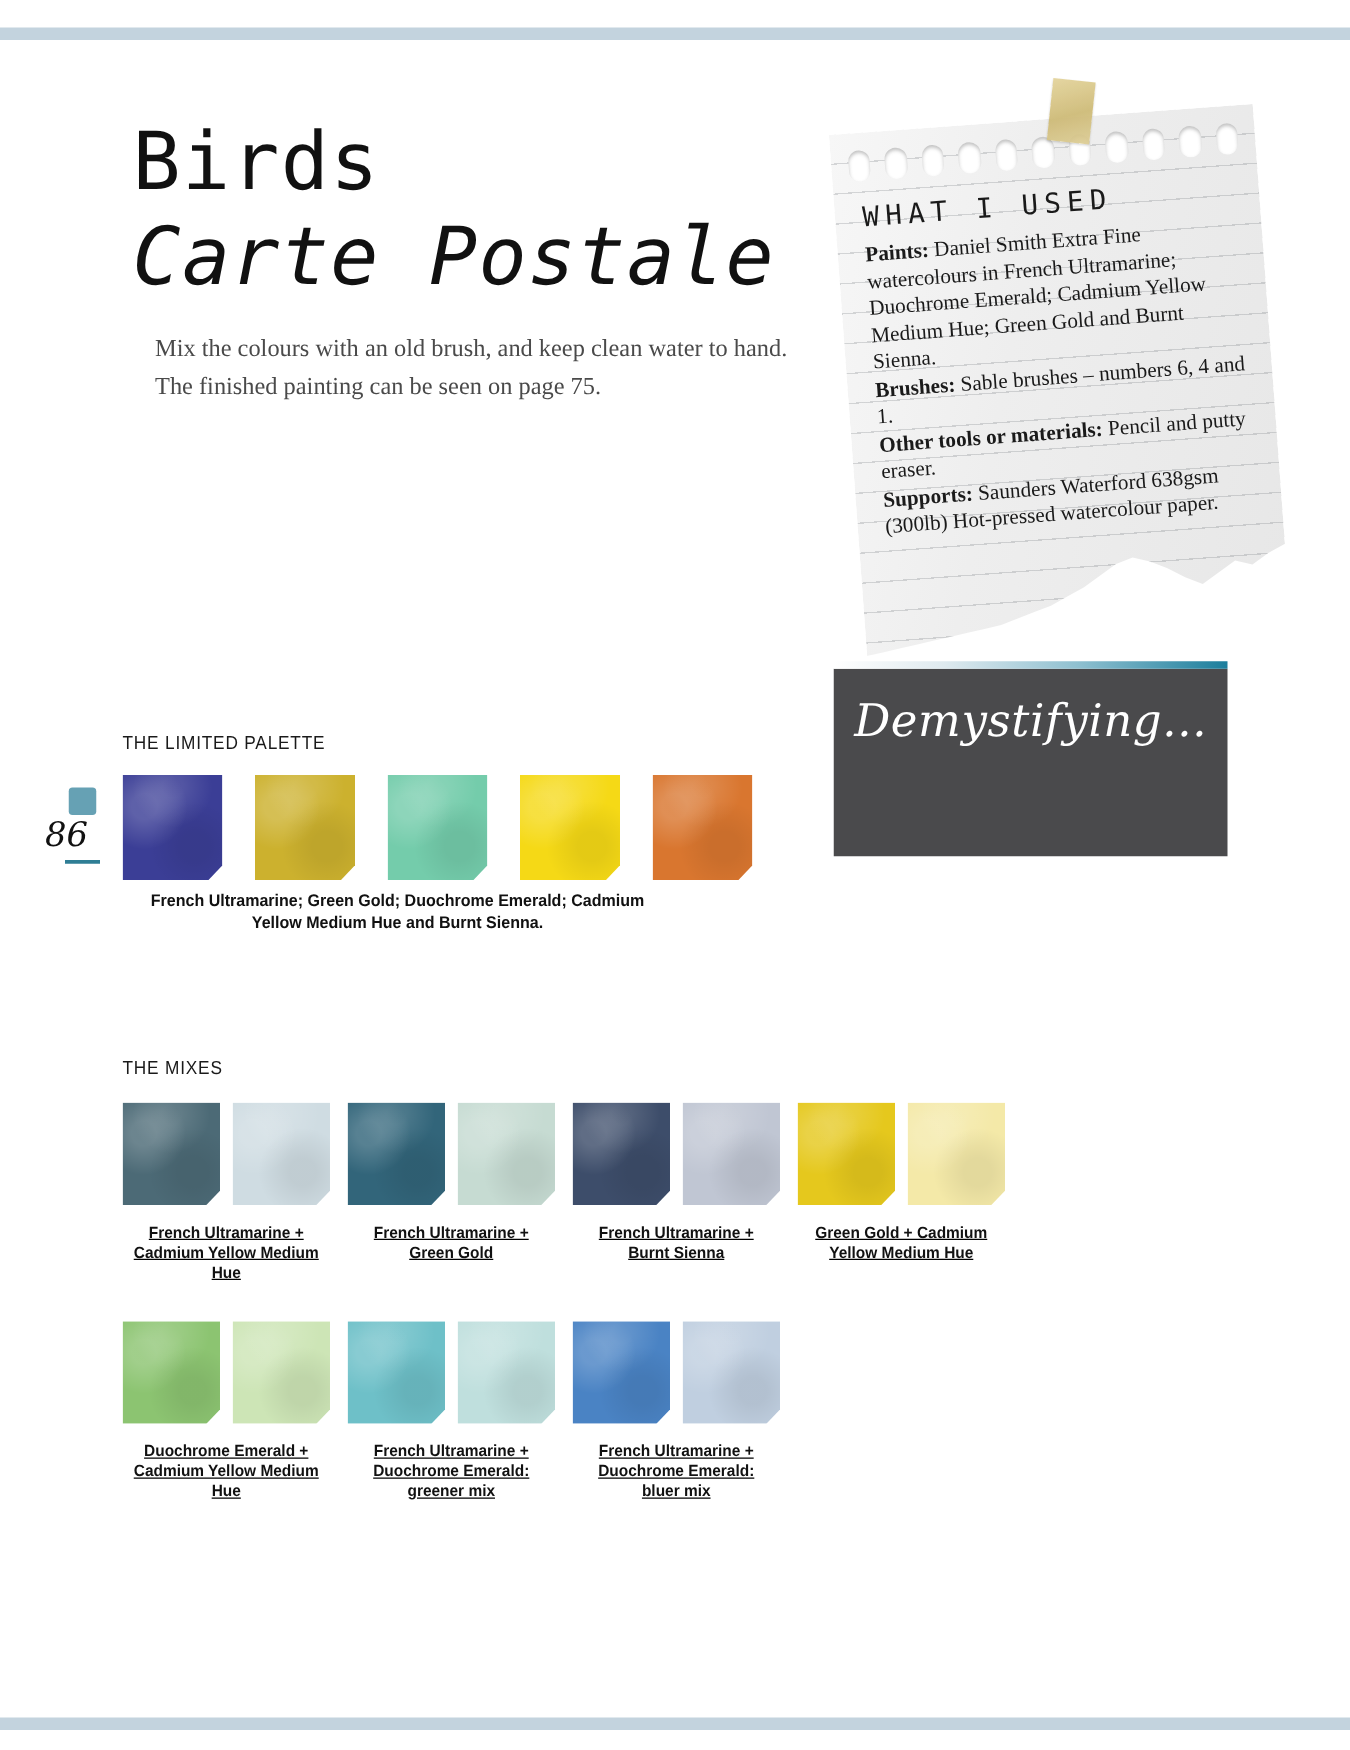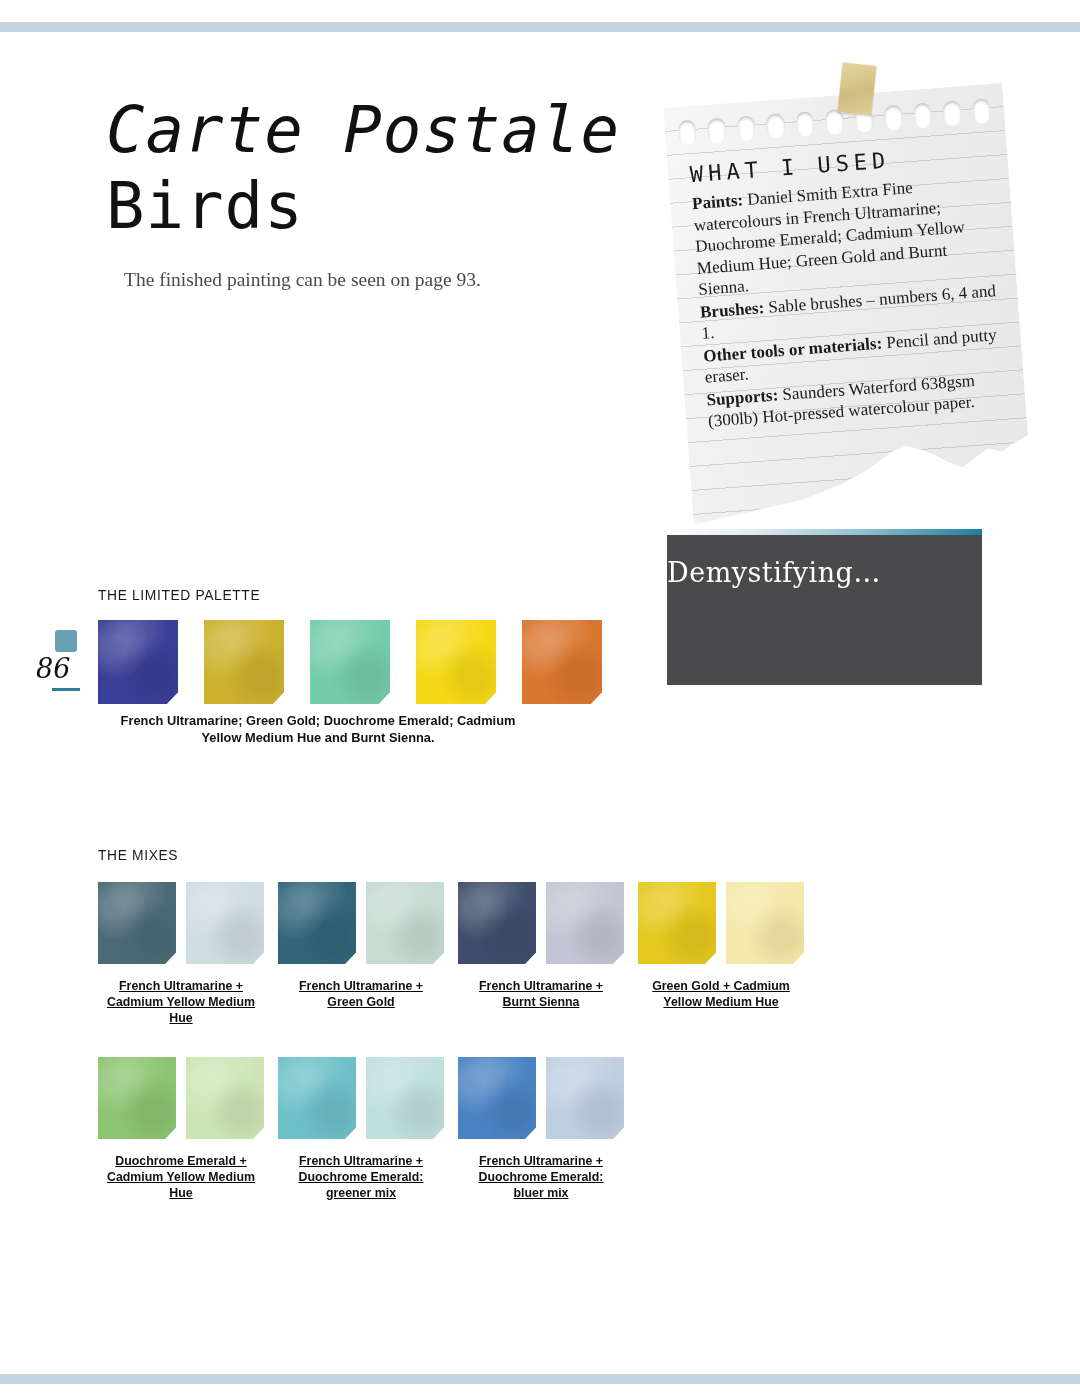--- a/index.html
+++ b/index.html
@@ -65,22 +65,22 @@
     background:linear-gradient(160deg,#e3d39a,#cdb974 55%,#ddcd95);
     opacity:.92;transform:rotate(6deg);
     box-shadow:0 1px 2px rgba(0,0,0,.18);
   }
 
   
   .demy{position:absolute;left:667px;top:535px;width:315px;height:150px;background:#4a4a4c;z-index:2;}
   .demy-bar{position:absolute;left:0;top:-6px;width:315px;height:6px;
     background:linear-gradient(to right,#ffffff 0%,#dfeaef 28%,#8fc0d0 62%,#1c7e9c 100%);}
   .demy-title{
-    font-family:"DejaVu Serif","Liberation Serif",serif;
-    color:#ffffff;font-size:27px;padding-top:22px;letter-spacing:.5px;
+    font-family:"DejaVu Serif","Liberation Serif",serif;font-style:italic;
+    color:#ffffff;font-size:36px;text-align:center;padding-top:22px;letter-spacing:.5px;
   }
   .demy-text{
     font-family:"Liberation Sans",sans-serif;color:#c9c9c9;font-size:14.5px;
     line-height:21px;text-align:center;padding:8px 22px 0 22px;
   }
 
   
   .folio{position:absolute;left:36px;top:630px;width:60px;text-align:left;z-index:2;}
   .folio-sq{width:22px;height:22px;margin:0 auto;border-radius:3px;
     background:#5e9cb0;opacity:.95;}
@@ -126,26 +126,27 @@
     transform:scaleX(.95);transform-origin:center;
   }
 </style>
 </head>
 <body>
 
 <div class="page-band band-top"></div>
 <div class="page-band band-bottom"></div>
 
 <div class="title-block">
+  <div class="title-line title-line2">Birds</div>
   <div class="title-line title-line1">Carte Postale</div>
-  <div class="title-line title-line2">Birds</div>
 </div>
 
 <div class="intro">
-  <p class="indent">The finished painting can be seen on page 93.</p>
+  <p class="indent">Mix the colours with an old brush, and keep clean water to hand.</p>
+  <p class="indent">The finished painting can be seen on page 75.</p>
 </div>
 
 <div class="note-wrap">
   <div class="note-paper">
     <div class="punch-row" id="punch-row">
         <div class="punch"></div>
         <div class="punch"></div>
         <div class="punch"></div>
         <div class="punch"></div>
         <div class="punch"></div>

